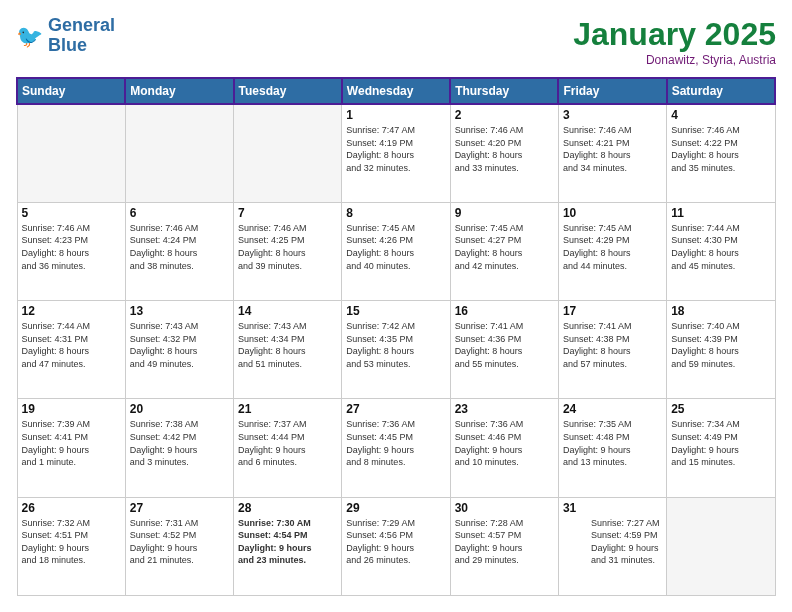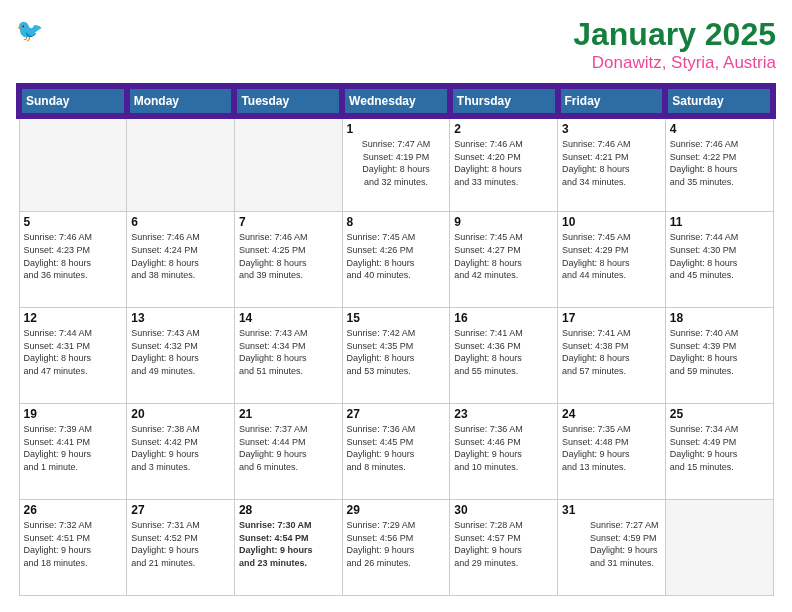--- a/index.html
+++ b/index.html
@@ -43,37 +43,37 @@
     }
     .title-block {
       text-align: right;
     }
     .month-title {
       font-size: 32px;
       font-weight: bold;
       color: #15803d;
     }
     .location {
-      font-size: 17px;
-      color: #ec4899;
+      font-size: 12px;
+      color: #701a75;
     }
     .calendar {
       width: 100%;
       border-collapse: collapse;
       flex: 1;
       table-layout: fixed;
     }
     .calendar th {
       background: #2e6da4;
       color: #fff;
       font-size: 12px;
       font-weight: bold;
       padding: 5px 4px;
       text-align: left;
-      border: 6px solid #4c1d95;
+      border: 2px solid #4c1d95;
     }
     .calendar td {
       border: 1px solid #ccc;
       vertical-align: top;
       padding: 3px 4px;
       font-size: 9.5px;
       color: #222;
       height: 78px;
       background: #fff;
     }
@@ -97,20 +97,26 @@
   </style>
 </head>
 <body>
 
 <div class="page">
   <div class="header">
     <div class="logo">
       <svg class="logo-bird" viewBox="0 0 28 28">
         <text y="22" font-size="22" fill="#2e6da4">🐦</text>
       </svg>
+      <div>
+        <div class="logo-text">
+          <span>General</span><br>
+          <span style="color:#2e6da4;">Blue</span>
+        </div>
+      </div>
     </div>
     <div class="title-block">
       <div class="month-title">January 2025</div>
       <div class="location">Donawitz, Styria, Austria</div>
     </div>
   </div>
 
   <table class="calendar">
     <thead>
       <tr>
@@ -123,21 +129,21 @@
           <th>Saturday</th>
         </tr>
     </thead>
     <tbody id="calendar-body">
     <tr class="week-row">
           <td class="empty"></td>
           <td class="empty"></td>
           <td class="empty"></td>
           <td>
             <div class="day-num">1</div>
-            <div class="day-info" style="white-space: pre-line; text-align: center;">Sunrise: 7:47 AM
+            <div class="day-info" style="white-space: pre-line;">Sunrise: 7:47 AM
 Sunset: 4:19 PM
 Daylight: 8 hours
 and 32 minutes.</div>
           </td>
           <td>
             <div class="day-num">2</div>
             <div class="day-info" style="white-space: pre-line;">Sunrise: 7:46 AM
 Sunset: 4:20 PM
 Daylight: 8 hours
 and 33 minutes.</div>

